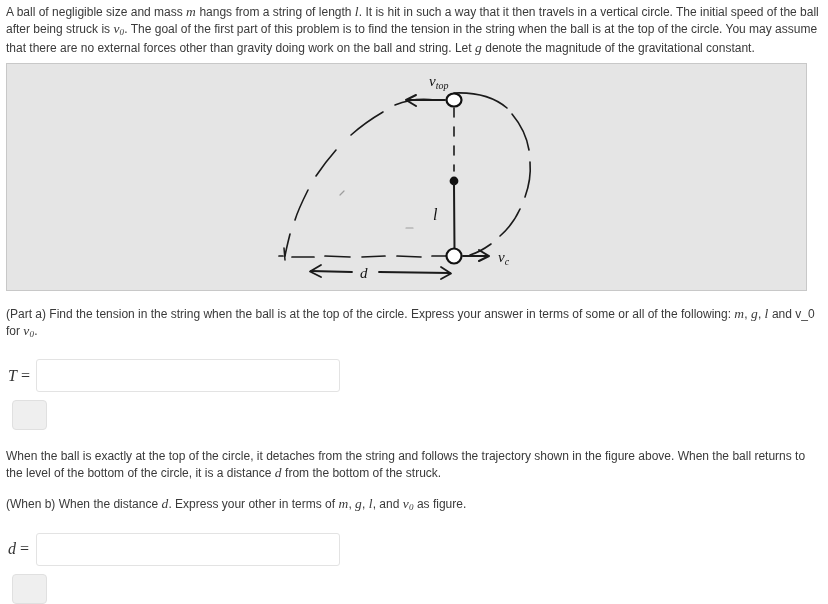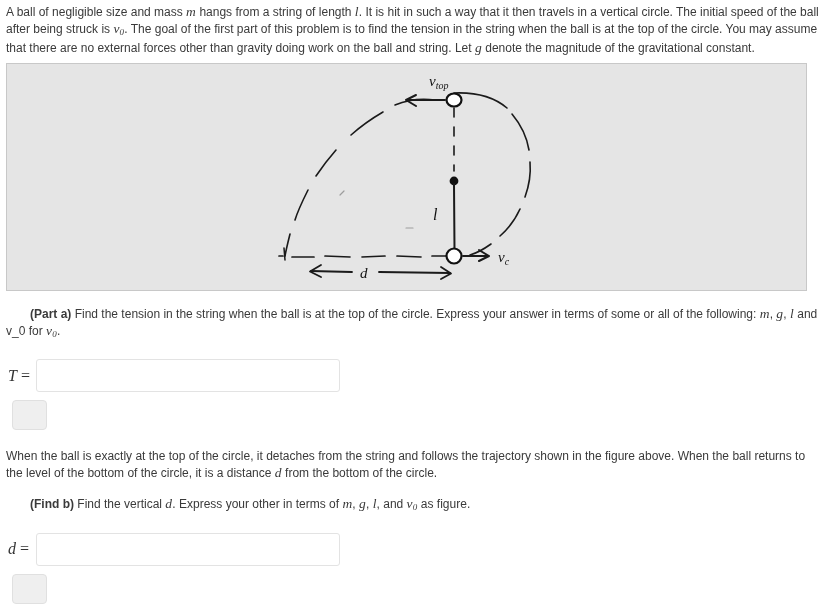--- a/index.html
+++ b/index.html
@@ -40,21 +40,21 @@
   }
   .figure-box {
     margin: 7px 13px 0 0;
     border: 1px solid #c8c8c8;
     background: #e5e5e5;
     height: 228px;
     position: relative;
     box-sizing: border-box;
   }
   .figure-box svg { display: block; }
-  .part-label { font-weight: bold; margin-left: 24px; }
+  .part-label { font-weight: normal; }
   .qtext { margin-top: 15px; }
   .answer-row {
     display: flex;
     align-items: center;
     margin-top: 17px;
   }
   .answer-label {
     font-family: "Liberation Serif", serif;
     font-style: italic;
     font-size: 16px;
@@ -187,23 +187,23 @@
   </div>
 
   <p class="prose qtext"><span class="part-label">(Part a)</span><span> Find the tension in the string when the ball is at the top of the circle. Express your answer in terms of some or all of the following: </span><span class="mi">m</span><span>, </span><span class="mi">g</span><span>, </span><span class="mi">l</span><span> and v_0 for </span><span class="mi"><span>v</span><sub>0</sub></span><span>.</span></p>
 
   <div class="answer-row">
     <span class="answer-label"><span>T</span><span class="eq"> =</span></span>
     <input class="answer-input" type="text" value="" style="">
   </div>
   <button class="submit-btn"></button>
 
-  <p class="prose bodytext"><span>When the ball is exactly at the top of the circle, it detaches from the string and follows the trajectory shown in the figure above. When the ball returns to the level of the bottom of the circle, it is a distance </span><span class="mi">d</span><span> from the bottom of the circle.</span></p>
-
-  <p class="prose qtext"><span class="part-label">(Find b)</span><span> Find the vertical </span><span class="mi">d</span><span>. Express your other in terms of </span><span class="mi">m</span><span>, </span><span class="mi">g</span><span>, </span><span class="mi">l</span><span>, and </span><span class="mi"><span>v</span><sub>0</sub></span><span> as figure.</span></p>
+  <p class="prose bodytext"><span>When the ball is exactly at the top of the circle, it detaches from the string and follows the trajectory shown in the figure above. When the ball returns to the level of the bottom of the circle, it is a distance </span><span class="mi">d</span><span> from the bottom of the struck.</span></p>
+
+  <p class="prose qtext"><span class="part-label">(When b)</span><span> When the distance </span><span class="mi">d</span><span>. Express your other in terms of </span><span class="mi">m</span><span>, </span><span class="mi">g</span><span>, </span><span class="mi">l</span><span>, and </span><span class="mi"><span>v</span><sub>0</sub></span><span> as figure.</span></p>
 
   <div class="answer-row">
     <span class="answer-label"><span>d</span><span class="eq"> =</span></span>
     <input class="answer-input" type="text" value="" style="">
   </div>
   <button class="submit-btn"></button>
 
 </div>
 
 </body></html>

